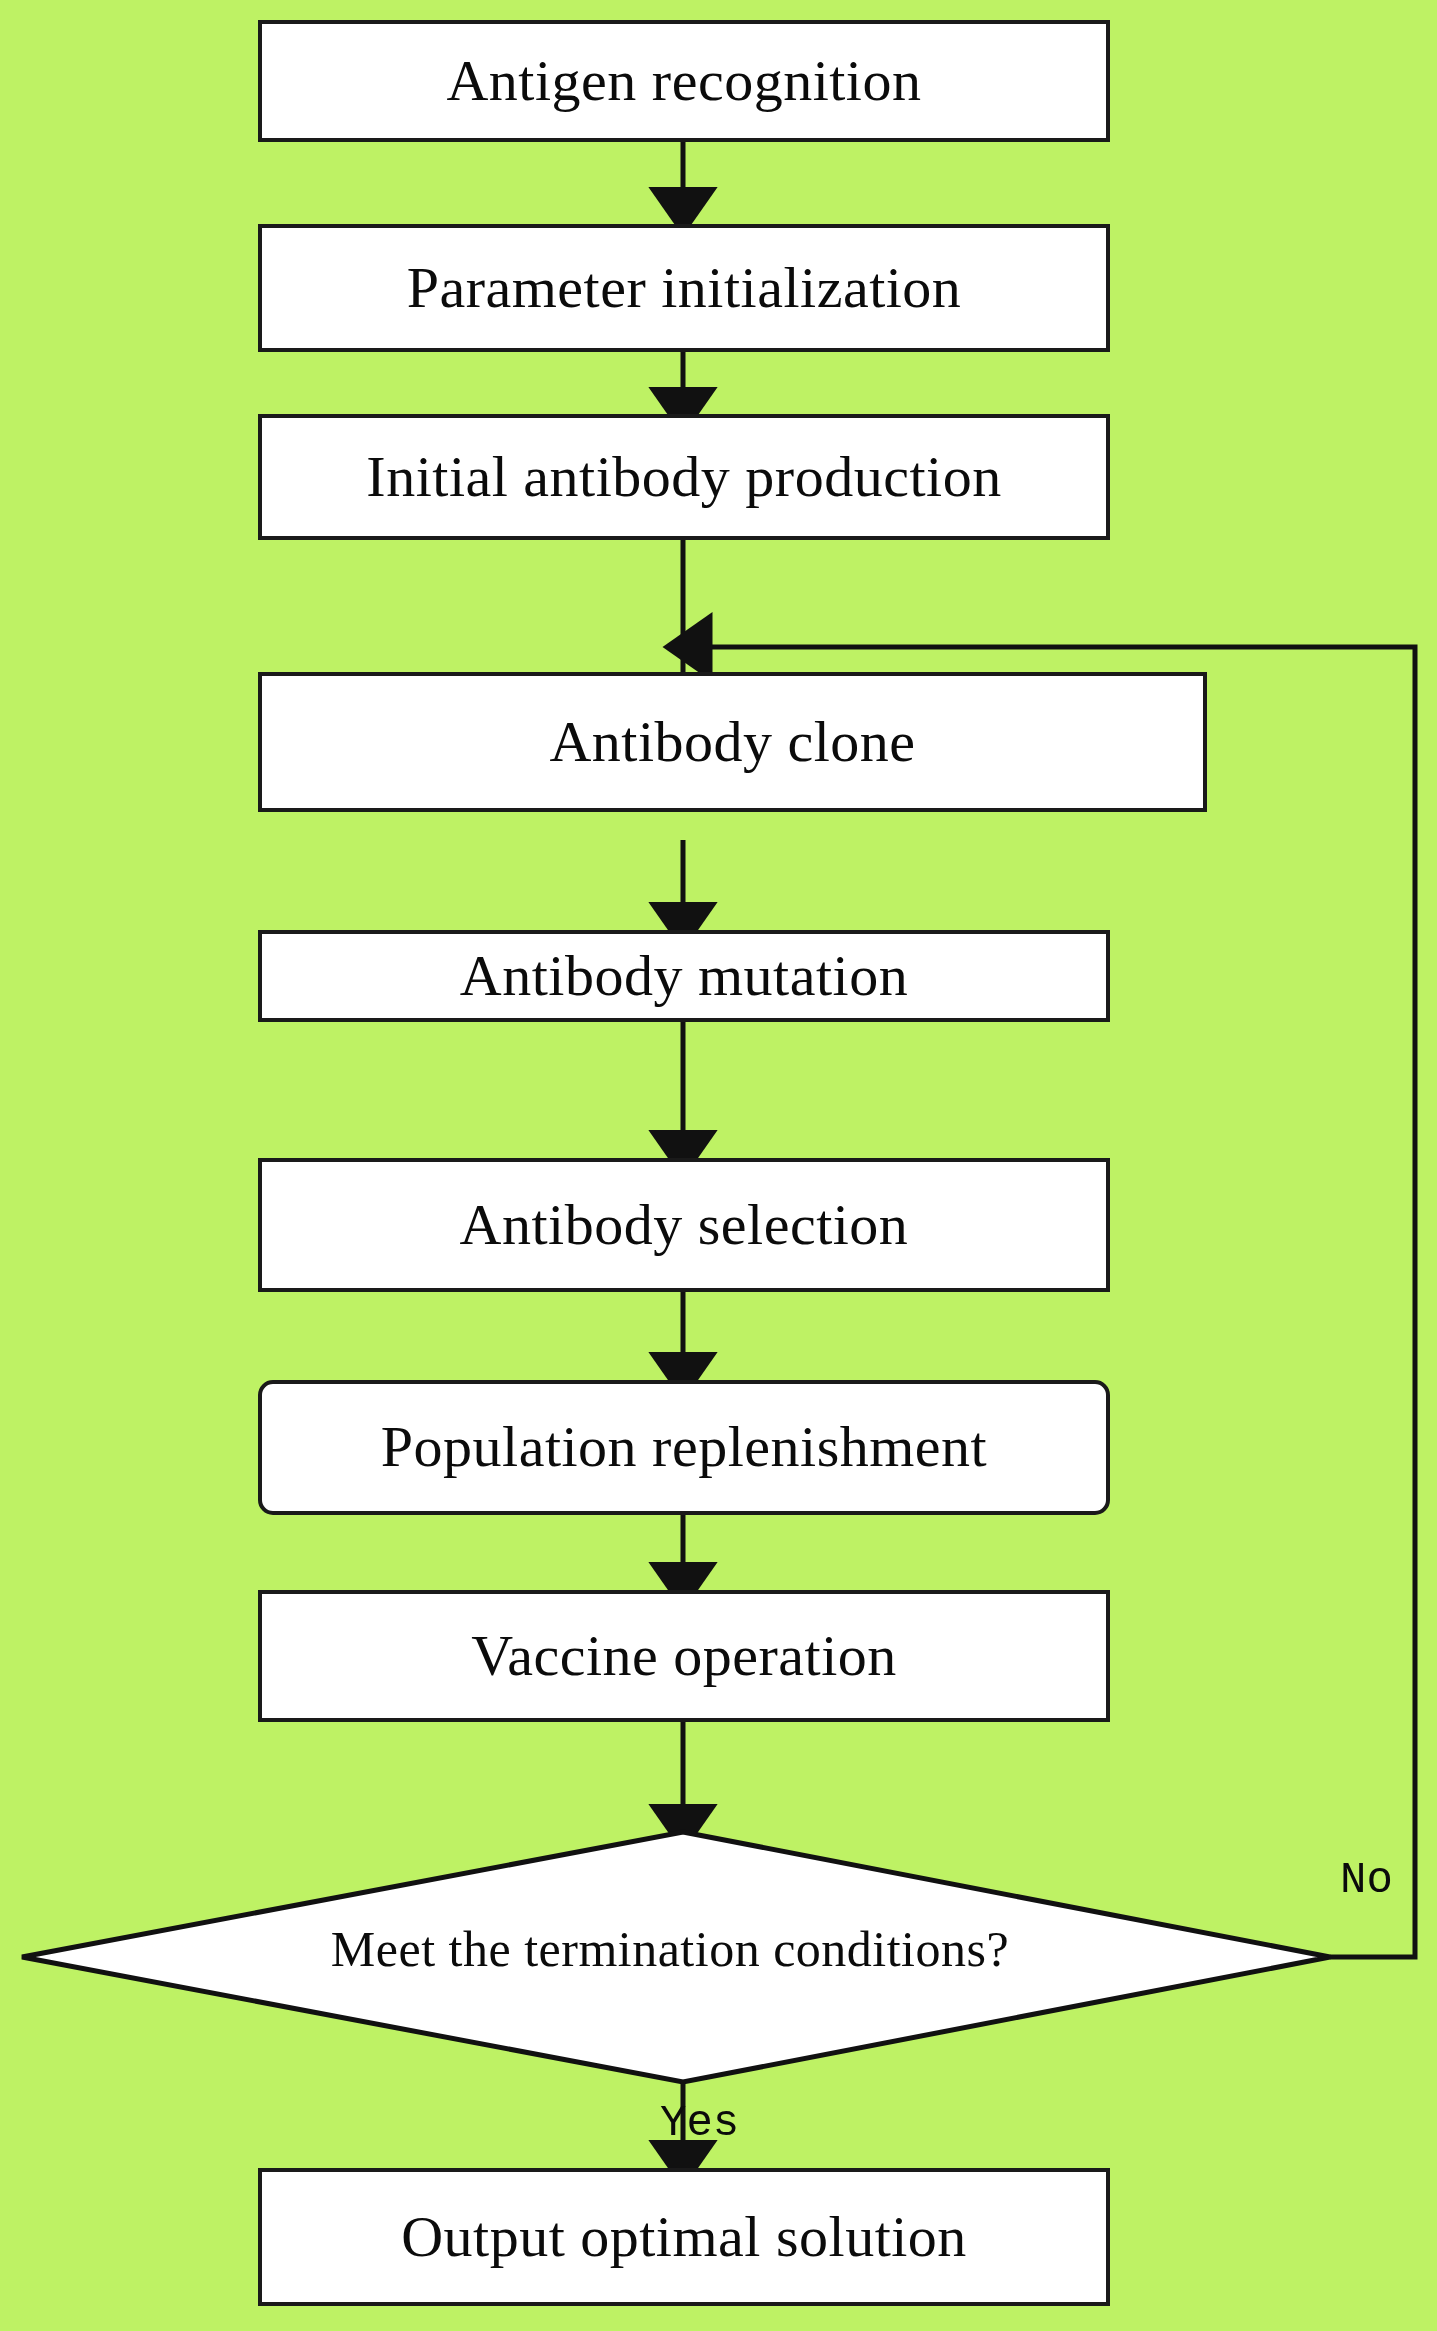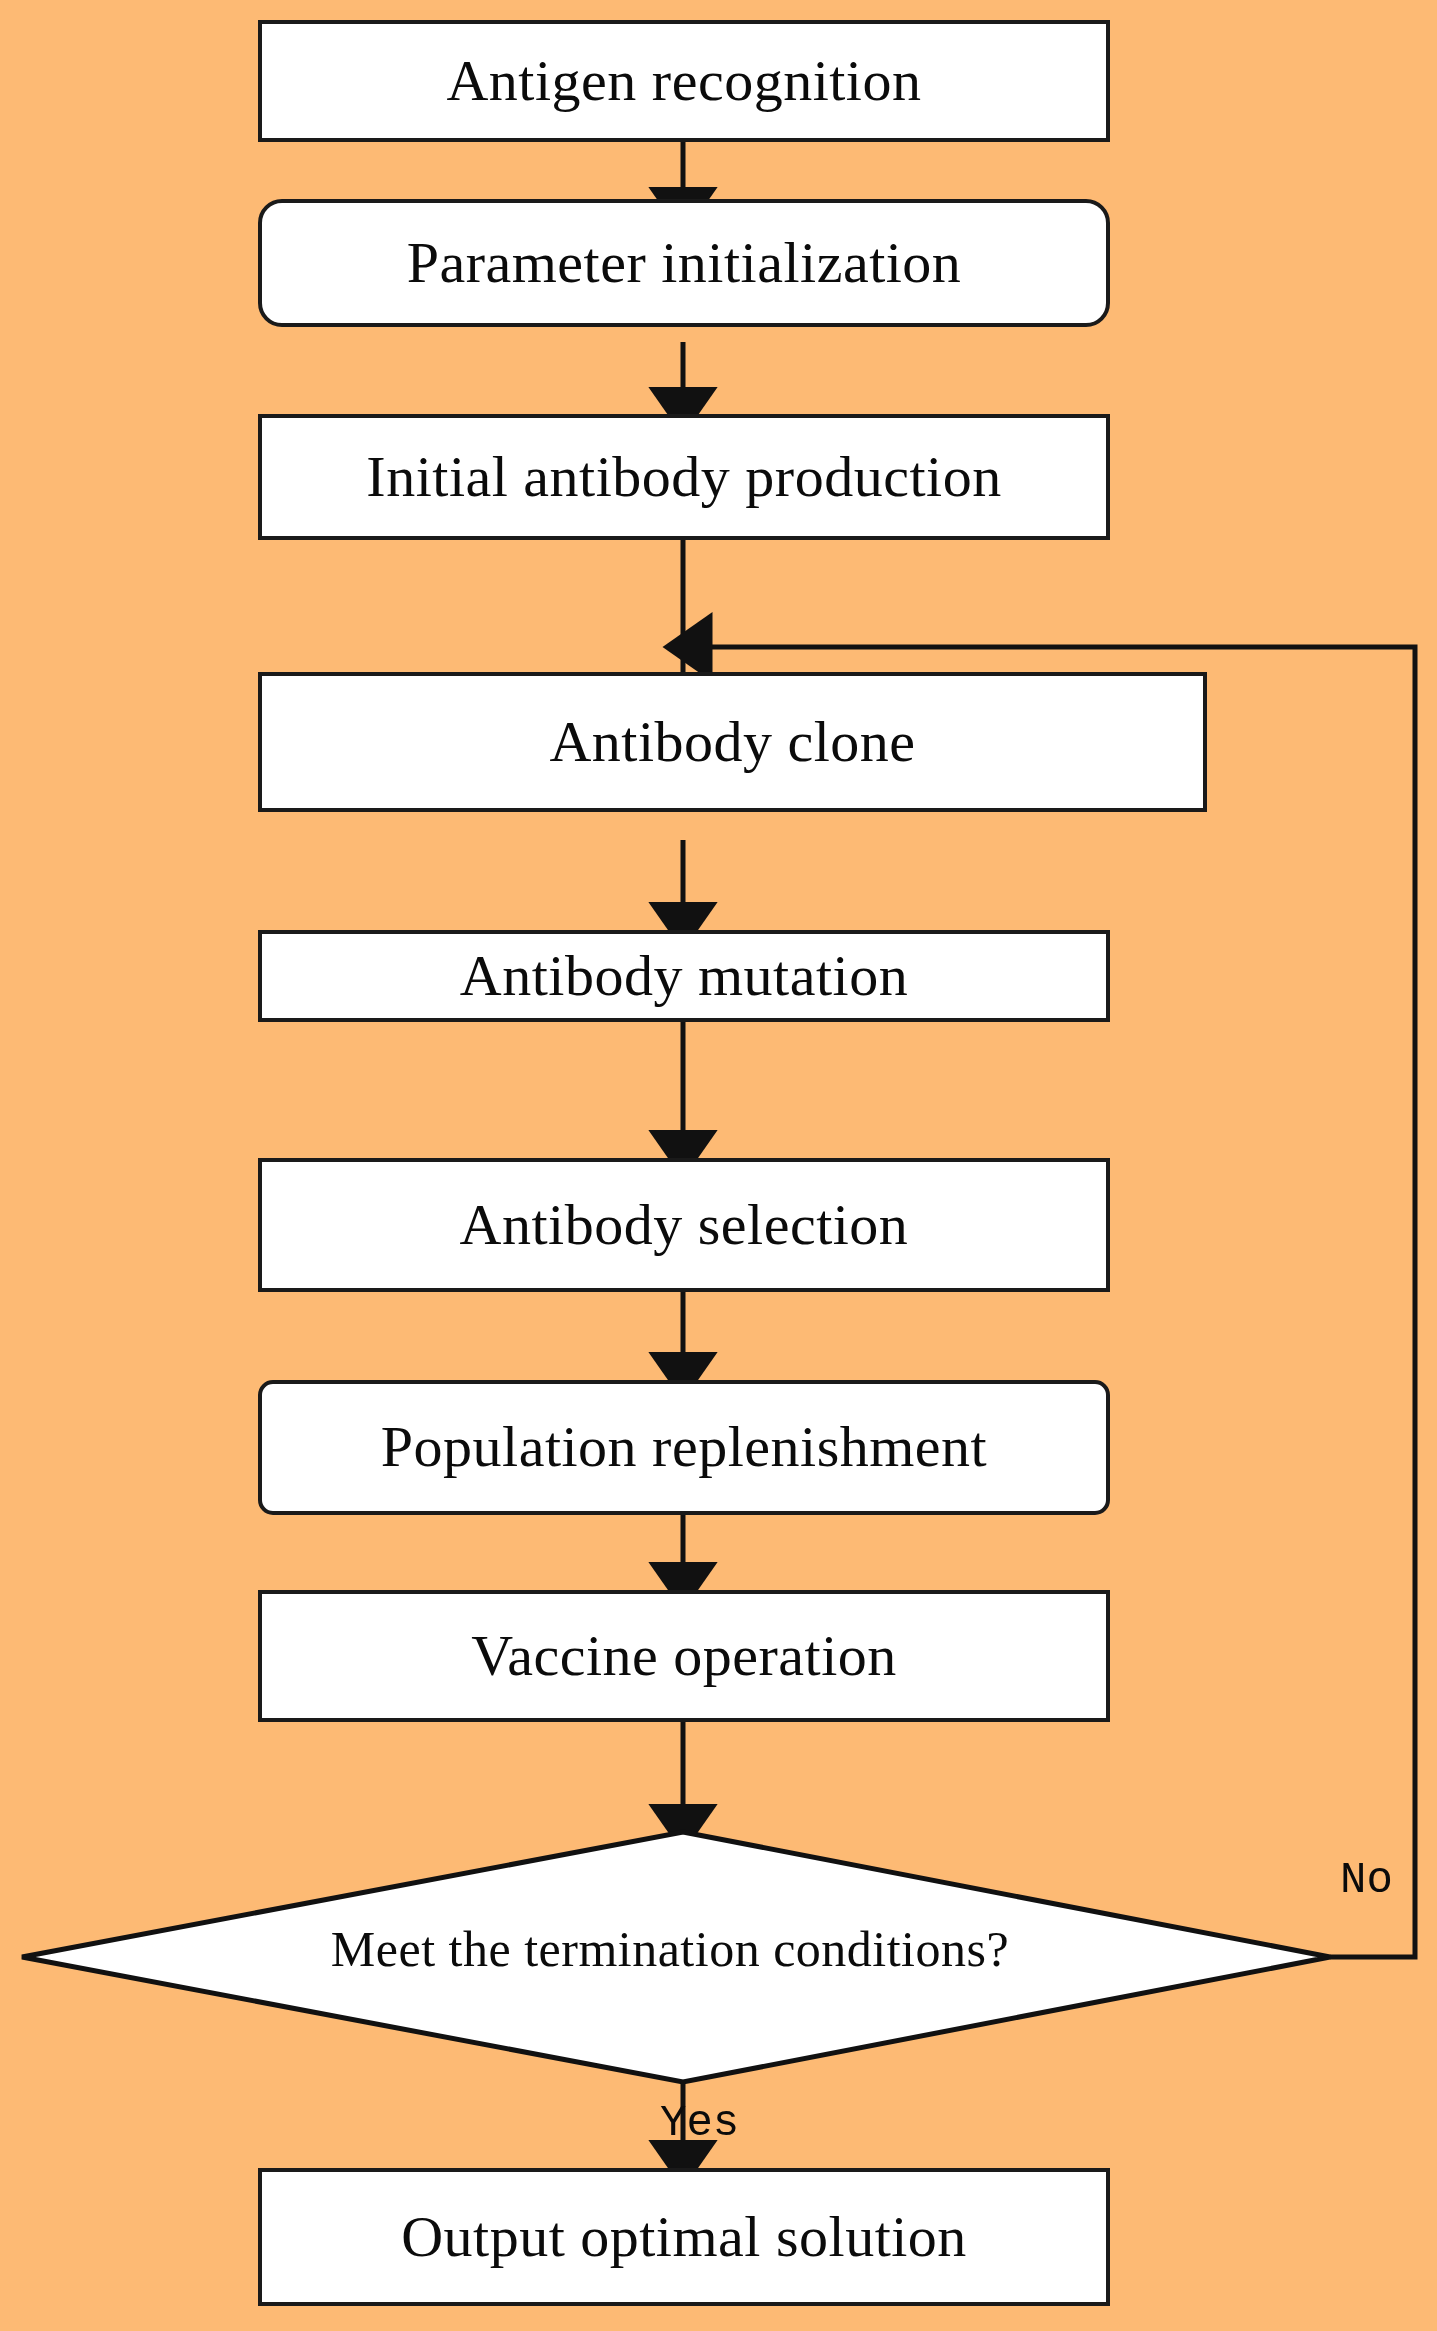--- a/index.html
+++ b/index.html
@@ -8,21 +8,21 @@
     padding: 0;
     background: #ffffff;
   }
   body {
     font-family: "Liberation Serif", "DejaVu Serif", serif;
   }
   #flow-root {
     position: relative;
     width: 1437px;
     height: 2331px;
-    background: #fdba74;
+    background: #bef264;
     overflow: hidden;
   }
   #flow-svg {
     position: absolute;
     left: 0;
     top: 0;
     width: 1437px;
     height: 2331px;
   }
   .node-box {
@@ -95,21 +95,21 @@
 
     <path d="M1330,1957 L1415,1957 L1415,647 L690,647" fill="none" stroke="#111111" stroke-width="5" marker-end="url(#arrow-left)"></path>
 
     <line x1="683" y1="2082" x2="683" y2="2162" stroke="#111111" stroke-width="5" marker-end="url(#arrow-down)"></line>
   </svg>
 
   <div class="node-box" style="left:258px; top:20px; width:852px; height:122px;">
     <span class="node-label">Antigen recognition</span>
   </div>
 
-  <div class="node-box" style="left:258px; top:199px; width:852px; height:128px;border-radius:24px;">
+  <div class="node-box" style="left:258px; top:224px; width:852px; height:128px;">
     <span class="node-label">Parameter initialization</span>
   </div>
 
   <div class="node-box" style="left:258px; top:414px; width:852px; height:126px;text-align:right;">
     <span class="node-label">Initial antibody production</span>
   </div>
 
   <div class="node-box" style="left:258px; top:672px; width:949px; height:140px;">
     <span class="node-label">Antibody clone</span>
   </div>

